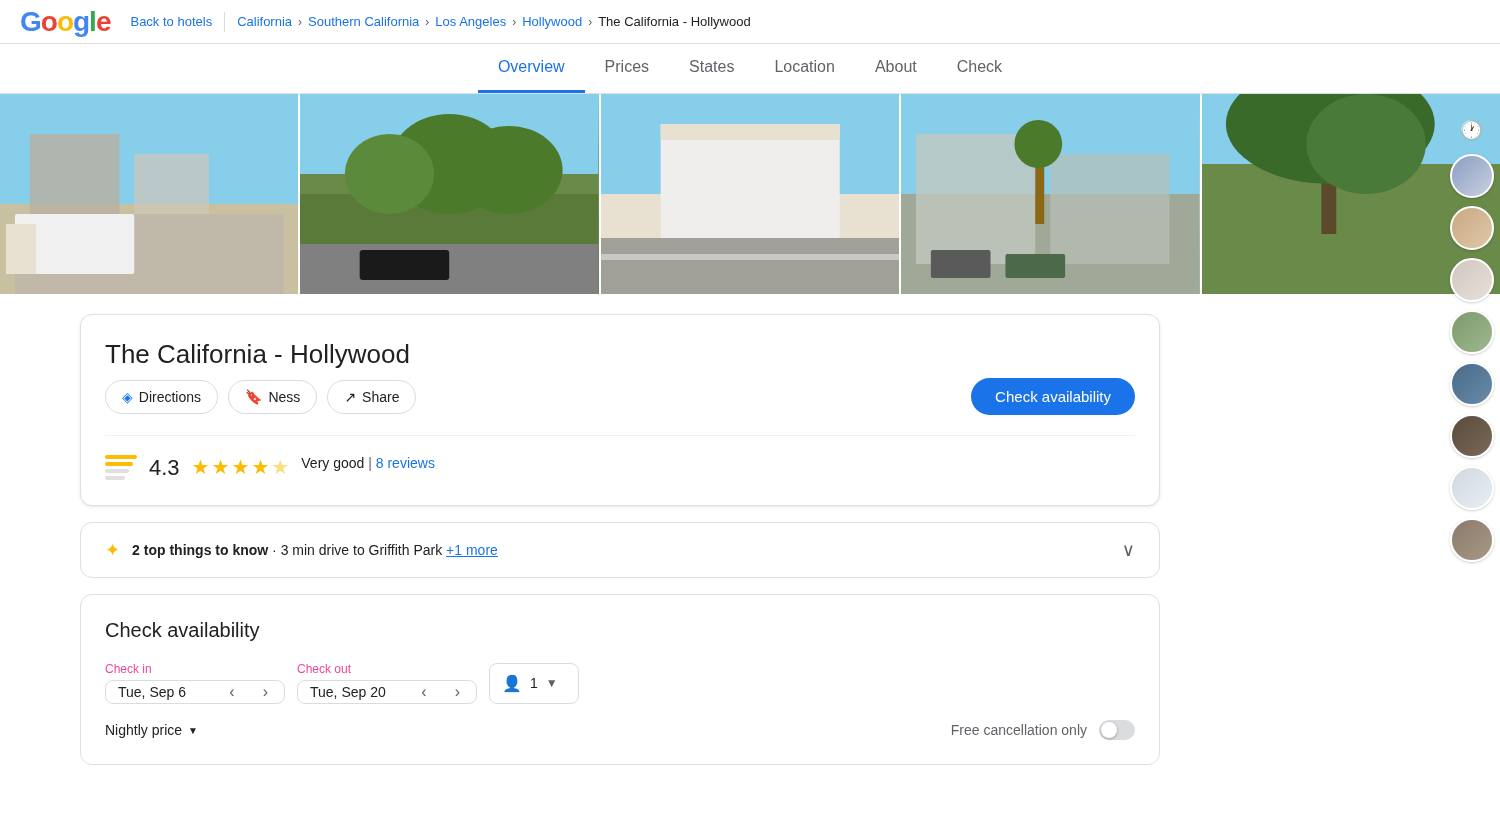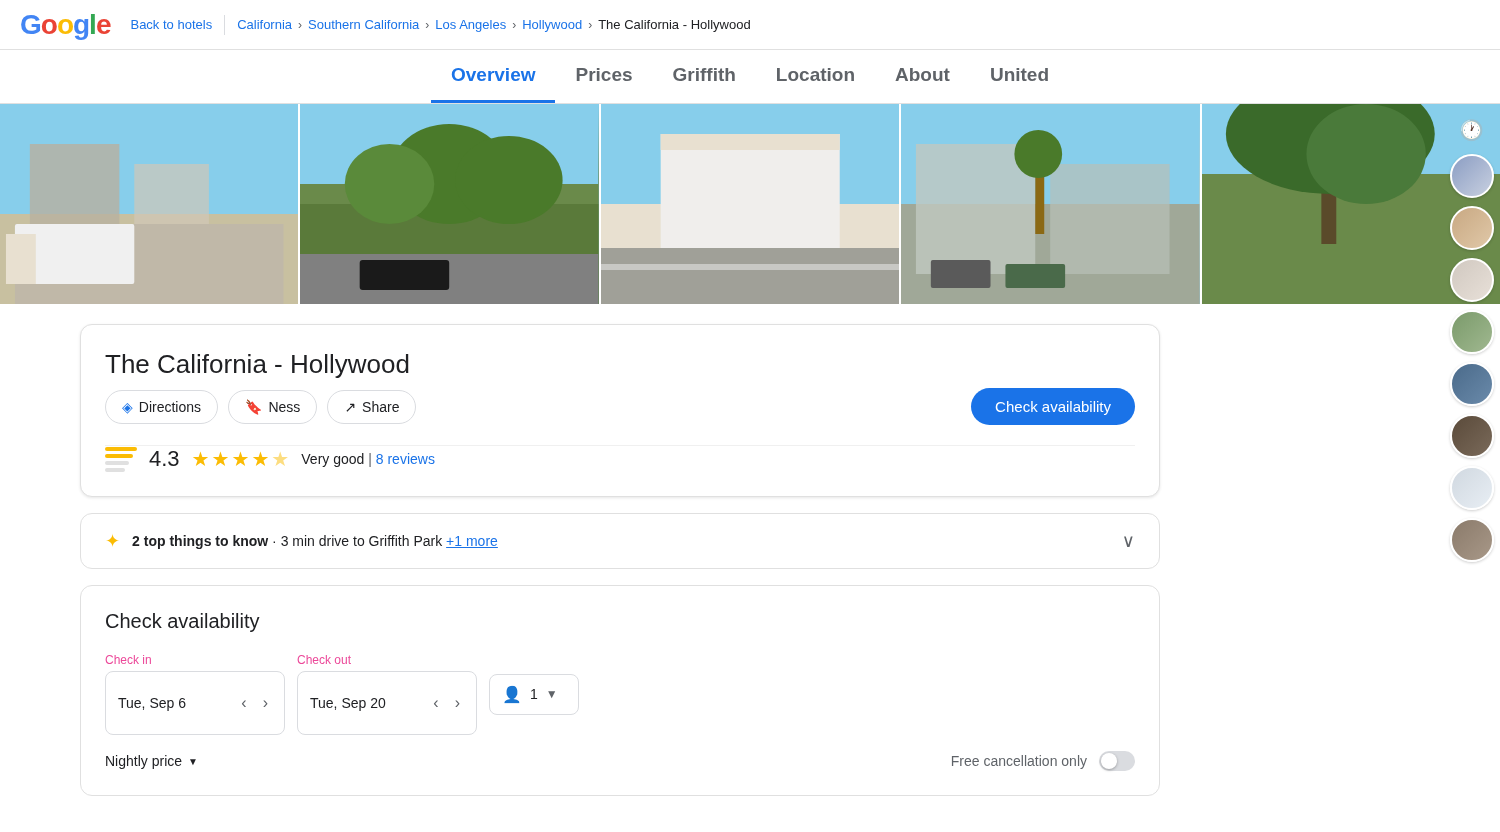--- a/index.html
+++ b/index.html
@@ -5,21 +5,21 @@
     * { box-sizing: border-box; margin: 0; padding: 0; }
     body { font-family: Arial, sans-serif; background: #fff; color: #202124; font-size: 14px; overflow-x: hidden; }
 
     
     .header {
       display: flex;
       align-items: center;
       padding: 10px 20px;
       border-bottom: 1px solid #e0e0e0;
       gap: 12px;
-      height: 50px;
+      height: 44px;
     }
     .google-logo {
       font-size: 28px;
       font-weight: bold;
       margin-right: 8px;
       letter-spacing: -1px;
     }
     .google-logo .g { color: #4285F4; }
     .google-logo .o1 { color: #EA4335; }
     .google-logo .o2 { color: #FBBC05; }
@@ -50,25 +50,25 @@
     .tabs {
       display: flex;
       align-items: center;
       border-bottom: 1px solid #e0e0e0;
       padding: 0 40px;
       gap: 0;
       justify-content: center;
     }
     .tab {
       padding: 14px 20px;
-      font-size: 19px;
+      font-size: 16px;
       cursor: pointer;
       color: #5f6368;
       border-bottom: 3px solid transparent;
-      font-weight: 700;
+      font-weight: 400;
       white-space: nowrap;
     }
     .tab.active {
       color: #1a73e8;
       border-bottom: 3px solid #1a73e8;
     }
 
     
     .photos-strip {
       display: flex;
@@ -171,24 +171,24 @@
       border: none;
       border-radius: 20px;
       padding: 10px 24px;
       font-size: 15px;
       font-weight: 500;
       cursor: pointer;
     }
 
     .rating-section {
       display: flex;
-      align-items: center;
+      align-items: flex-start;
       gap: 12px;
       margin-top: 20px;
-      padding-top: 0;
+      padding-top: 19px;
       border-top: 1px solid #f0f0f0;
     }
     .rating-bars {
       display: flex;
       flex-direction: column;
       gap: 3px;
     }
     .rating-bar {
       height: 4px;
       border-radius: 2px;
@@ -262,22 +262,22 @@
     }
     .field-label {
       font-size: 12px;
       color: #ec4899;
     }
     .date-input-wrapper {
       display: flex;
       align-items: center;
       border: 1px solid #dadce0;
       border-radius: 8px;
-      padding: 20px 12px;
-      gap: 8px;
+      padding: 0 12px;
+      gap: 20px;
       min-width: 180px;
     }
     .date-value { font-size: 14px; flex: 1; }
     .nav-btn {
       background: none;
       border: none;
       cursor: pointer;
       color: #5f6368;
       font-size: 16px;
       padding: 2px 4px;
@@ -383,24 +383,24 @@
     <span class="breadcrumb-sep">›</span>
     <a href="#">Hollywood</a>
     <span class="breadcrumb-sep">›</span>
     <span class="breadcrumb-current">The California - Hollywood</span>
   </div>
 </div>
 
 <div class="tabs">
   <div class="tab active">Overview</div>
   <div class="tab">Prices</div>
-  <div class="tab">Griffith</div>
+  <div class="tab">States</div>
   <div class="tab">Location</div>
   <div class="tab">About</div>
-  <div class="tab">United</div>
+  <div class="tab">Check</div>
 </div>
 
 <div class="photos-strip">
   <div class="photo-item photo-1">
     <svg width="100%" height="100%" xmlns="http://www.w3.org/2000/svg">
       <rect width="100%" height="100%" fill="#c8c0a8"></rect>
       <rect y="0" width="100%" height="55%" fill="#87CEEB"></rect>
       <rect y="55%" width="100%" height="45%" fill="#c8c0a0"></rect>
 
       <rect x="10%" y="20%" width="30%" height="50%" fill="#b8b0a0" opacity="0.8"></rect>

